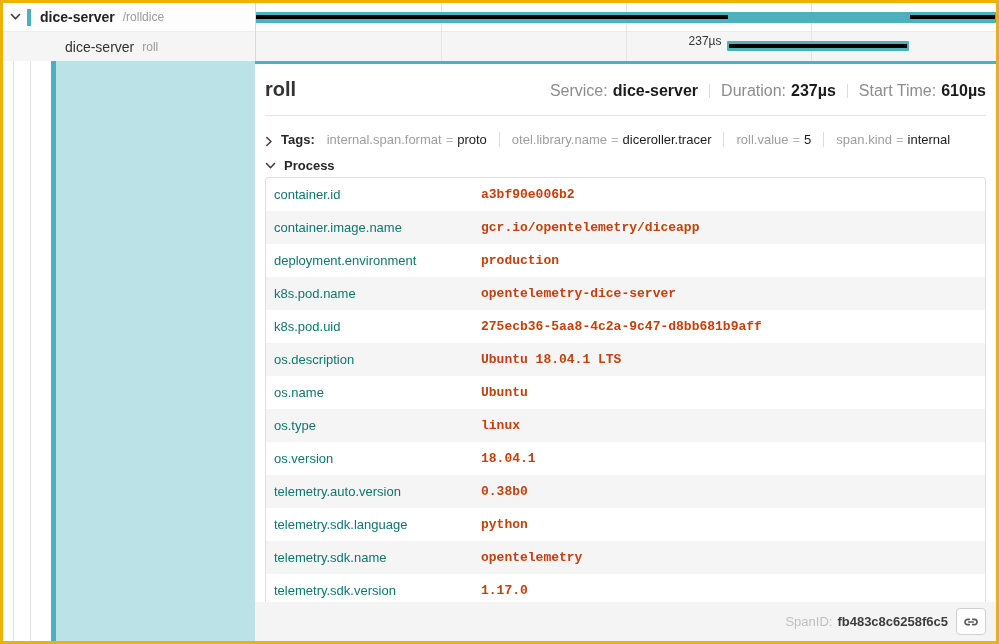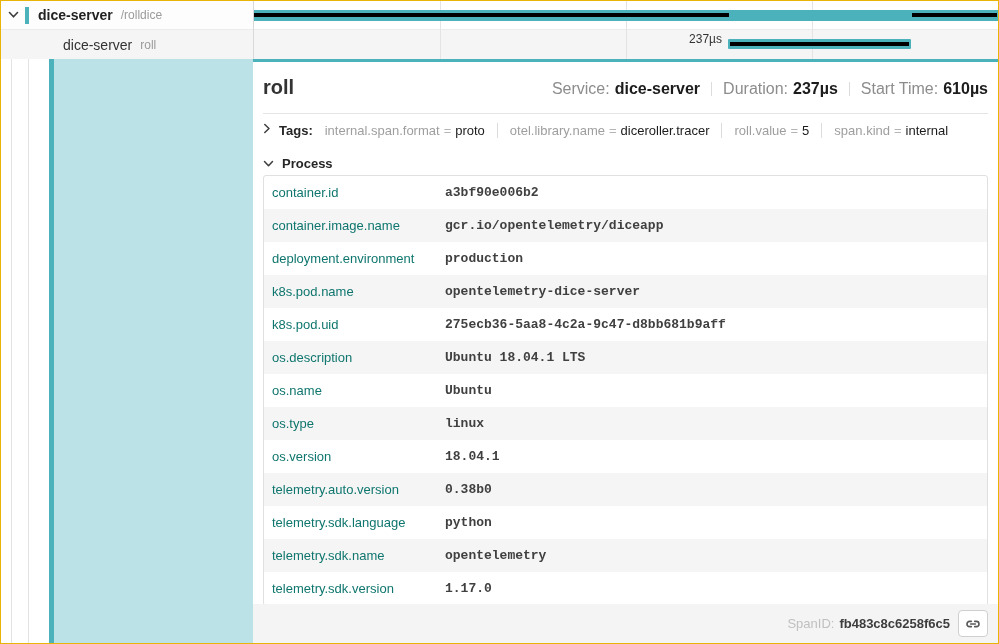--- a/index.html
+++ b/index.html
@@ -1,21 +1,21 @@
 <!DOCTYPE html>
 <html><head>
 <meta charset="utf-8">
 <style>
   * { margin:0; padding:0; box-sizing:border-box; }
   html,body { background:#fff; }
   body { font-family:"Liberation Sans","DejaVu Sans",sans-serif; }
 
   .screen{
     position:relative; width:999px; height:644px;
-    border:1px solid #eab308; background:#fff; overflow:hidden;
+    border:3px solid #eab308; background:#fff; overflow:hidden;
   }
 
   
   .tree-row{ position:absolute; left:0; width:252px; height:29px; display:flex; align-items:center; }
   .tree-row.r1{ top:0; background:#fdfdfd; border-bottom:1px solid #ececec; }
   .tree-row.r2{ top:29px; background:#f5f5f5; }
   .guide{ position:absolute; width:1px; top:29px; bottom:0; background:#e3e3e3; }
   .guide.g1{ left:10px; } .guide.g2{ left:27px; }
   .sel-stripe{ position:absolute; left:48px; width:5px; top:29px; bottom:0; background:#4bb1ba; }
   .sel-area{ position:absolute; left:53px; width:199px; top:58px; bottom:0; background:#bbe2e6; }
@@ -46,37 +46,37 @@
            background:#fff; border-top:3px solid #4bb1ba; }
   .dbody{ padding:0 10px; }
   .dheader{ display:flex; align-items:baseline; margin-top:14px; height:26px; }
   .dtitle{ font-size:20px; font-weight:600; color:#333; }
   .overview{ margin-left:auto; display:flex; align-items:center; font-size:16px; }
   .ov-label{ color:#8c8c8c; }
   .ov-value{ color:#1c1c1c; font-weight:700; margin-left:5px; }
   .ov-sep{ width:1px; height:14px; background:#dcdcdc; margin:0 11px; }
   .divider{ border-bottom:1px solid #e4e4e4; margin-top:11px; }
 
-  .tagsrow{ display:flex; align-items:flex-start; margin-top:9px; height:22px; font-size:13px; }
+  .tagsrow{ display:flex; align-items:flex-end; margin-top:9px; height:22px; font-size:13px; }
   .accordion-label{ font-weight:700; color:#262626; margin-left:8px; }
   .tag-item{ margin-left:12px; white-space:nowrap; }
   .tag-item:first-of-type{ margin-left:12px; }
   .tag-key{ color:#9e9e9e; }
   .tag-eq{ color:#b5b5b5; margin:0 4px; }
   .tag-val{ color:#1c1c1c; }
   .tag-sep{ width:1px; height:15px; background:#dcdcdc; margin-left:12px; }
 
   .procrow{ display:flex; align-items:center; margin-top:9px; height:19px; font-size:13px; }
 
   .ptable{ margin-top:2px; border:1px solid #e0e0e0; border-radius:3px; overflow:hidden; background:#fff; }
   .prow{ display:flex; align-items:center; height:33px; padding-left:8px; }
   .prow:nth-child(even){ background:#f5f5f5; }
   .pkey{ width:173px; flex-shrink:0; font-size:13px; color:#0f766e; }
   .pval{ font-family:"Liberation Mono","DejaVu Sans Mono",monospace; font-size:13px;
-         font-weight:700; color:#404040; white-space:nowrap; }
+         font-weight:700; color:#c2410c; white-space:nowrap;margin-left:34px; }
 
   .dfooter{ position:absolute; left:0; right:0; bottom:0; height:39px; background:#f4f4f4;
             display:flex; align-items:center; justify-content:flex-end; padding-right:10px; }
   .spanid-label{ font-size:13px; color:#c0c0c0; }
   .spanid-value{ font-size:13px; color:#3d3d3d; font-weight:700; margin-left:5px; }
   .link-btn{ width:30px; height:27px; margin-left:8px; background:#fff;
              border:1px solid #cfcfcf; border-radius:4px;
              display:flex; align-items:center; justify-content:center; cursor:pointer; }
 
   svg{ display:block; }

